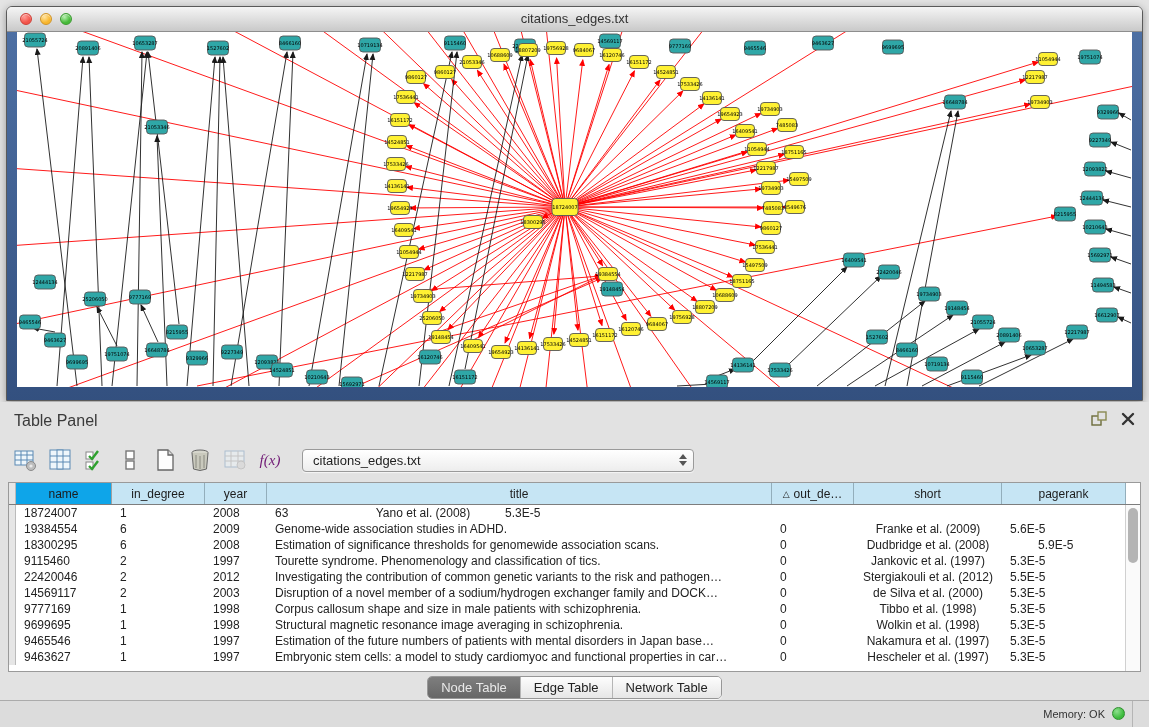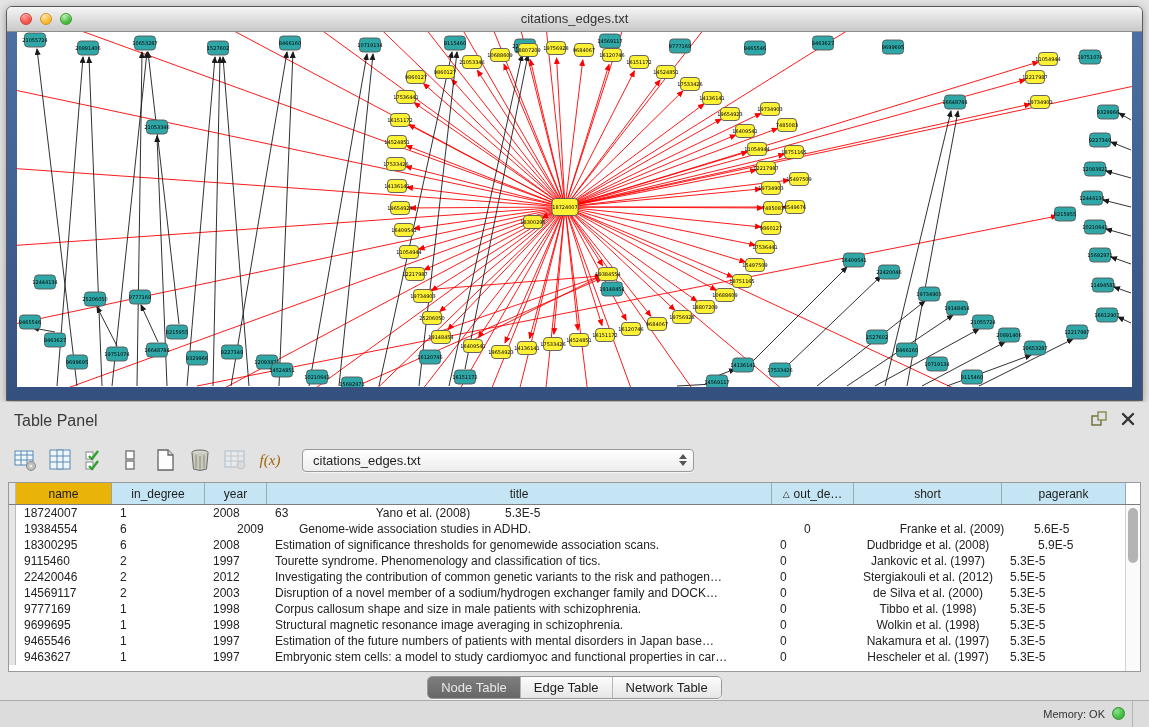--- a/index.html
+++ b/index.html
@@ -36,21 +36,21 @@
     box-shadow:0 1px 1px rgba(255,255,255,.7); }
   .combo-arrows { position:absolute; right:6px; top:4px; display:flex; flex-direction:column; gap:2px; }
   .combo-arrows i { width:0; height:0; border-left:4px solid transparent; border-right:4px solid transparent; }
   .combo-arrows .up { border-bottom:5px solid #555; }
   .combo-arrows .dn { border-top:5px solid #555; }
   .table-wrap { position:absolute; left:8px; top:44px; width:1133px; height:190px;
     background:#fff; border:1px solid #9a9a9a; display:flex; flex-direction:column; overflow:hidden; }
   .thead { display:flex; height:22px; border-bottom:1px solid #7d7d7d; flex:none; }
   .th { background:#c6e5f4; border-right:1px solid #93aebb; font-size:12px; color:#1c1c1c;
     display:flex; align-items:center; justify-content:center; overflow:hidden; white-space:nowrap; }
-  .th.sel { background:#eab308; border-right:1px solid #a0a0a0; }
+  .th.sel { background:#0ea5e9; border-right:1px solid #a0a0a0; }
   .th .tri { font-size:9px; margin-right:4px; color:#222; }
   .gutter { width:7px; background:#e6e6e6; border-right:1px solid #bbb; flex:none; }
   .tbody { flex:1; position:relative; }
   .trow { display:flex; height:16px; font-size:12px; color:#222; }
   .td { overflow:hidden; white-space:nowrap; line-height:16px; padding-left:8px; }
   .td.center { text-align:center; padding-left:0; }
   .vscroll { position:absolute; right:0; top:22px; bottom:0; width:15px; background:#fafafa;
     border-left:1px solid #d0d0d0; }
   .vthumb { position:absolute; left:2px; top:3px; width:10px; height:55px; border-radius:6px;
     background:#b4b4b4; }
@@ -63,21 +63,21 @@
   .tabbtn.active { background:linear-gradient(#7e7e7e,#676767); color:#e9e9e9; }
   
   .statusbar { position:absolute; left:0; top:700px; width:1149px; height:27px;
     background:#dcdcdc; border-top:1px solid #ababab; }
   .mem { position:absolute; right:44px; top:7px; font-size:11px; color:#333; }
   .memdot { position:absolute; right:24px; top:6px; width:13px; height:13px; border-radius:50%;
     background:radial-gradient(circle at 35% 30%,#8fe08f,#3dbb3d 65%); border:1px solid #2e8f2e; }
   .status-div { position:absolute; right:16px; top:0; width:1px; height:27px; background:#b5b5b5; }
   
   .grid-ic rect { fill:#eef6fb; stroke:#5b89b4; stroke-width:1; }
-  .fx { font-family:"Liberation Serif", serif; font-style:italic; font-size:15px; color:#a16207; }
+  .fx { font-family:"Liberation Serif", serif; font-style:italic; font-size:15px; color:#701a75; }
 </style>
 </head>
 <body>
 
 <div class="net-window">
   <div class="titlebar">
     <div class="traffic">
       <span class="tl red"></span>
       <span class="tl yel"></span>
       <span class="tl grn"></span>
@@ -799,21 +799,21 @@
           <div class="td" style="width: 93px; flex: 0 0 auto;">1</div>
           <div class="td" style="width: 62px; flex: 0 0 auto;">2008</div>
           <div class="td" style="width: 82px; flex: 0 0 auto;">63</div>
           <div class="td center" style="width: 148px; flex: 0 0 auto;">Yano et al. (2008)</div>
           <div class="td" style="width: 124px; flex: 0 0 auto;">5.3E-5</div>
         </div>
         <div class="trow">
           <div class="gutter"></div>
           <div class="td" style="width: 96px; flex: 0 0 auto;">19384554</div>
           <div class="td" style="width: 93px; flex: 0 0 auto;">6</div>
-          <div class="td" style="width: 62px; flex: 0 0 auto; margin-left: 24px;">2009</div>
+          <div class="td" style="width: 62px; flex: 0 0 auto;">2009</div>
           <div class="td" style="width: 505px; flex: 0 0 auto;">Genome-wide association studies in ADHD.</div>
           <div class="td" style="width: 82px; flex: 0 0 auto;">0</div>
           <div class="td center" style="width: 148px; flex: 0 0 auto;">Franke et al. (2009)</div>
           <div class="td" style="width: 124px; flex: 0 0 auto;">5.6E-5</div>
         </div>
         <div class="trow">
           <div class="gutter"></div>
           <div class="td" style="width: 96px; flex: 0 0 auto;">18300295</div>
           <div class="td" style="width: 93px; flex: 0 0 auto;">6</div>
           <div class="td" style="width: 62px; flex: 0 0 auto;">2008</div>

